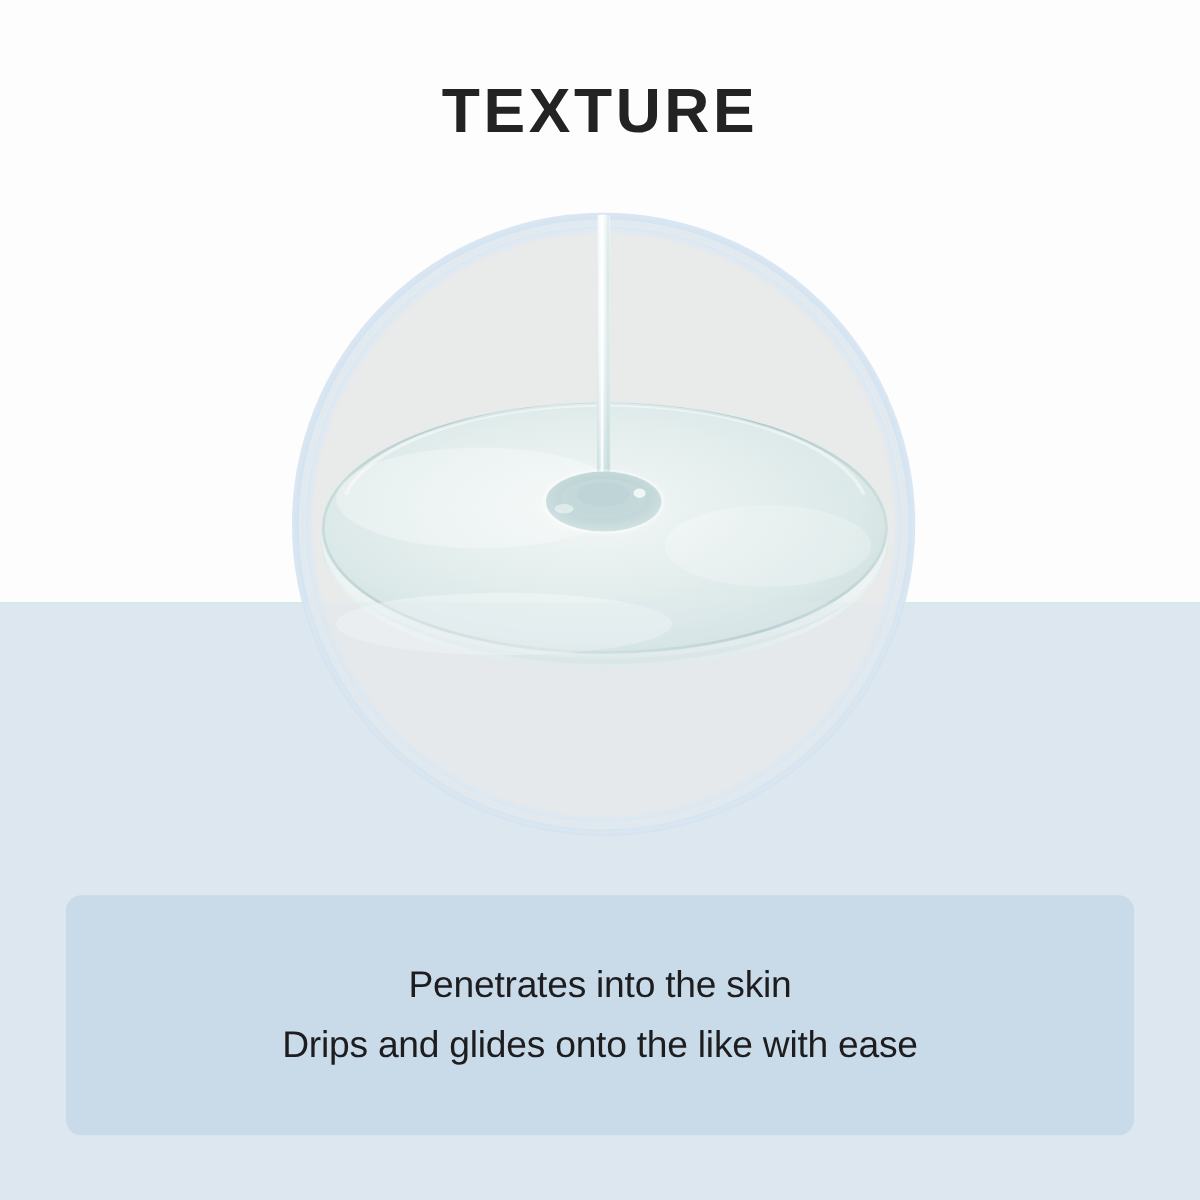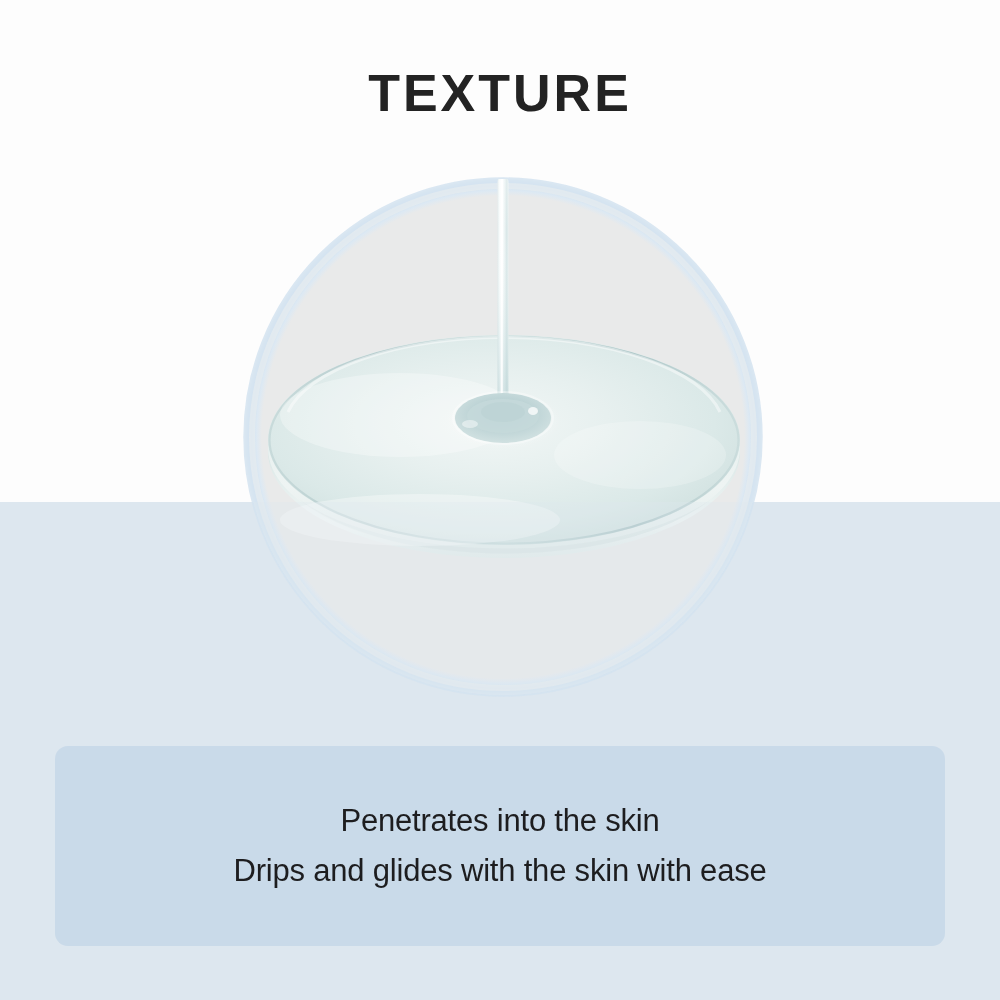--- a/index.html
+++ b/index.html
@@ -219,16 +219,16 @@
           <ellipse cx="503" cy="418" rx="50" ry="26" fill="none" stroke="#ffffff" stroke-width="2" opacity="0.35"></ellipse>
         </g>
 
         <rect x="0" y="502" width="1000" height="260" fill="#dde7ef" opacity="0.30"></rect>
       </g>
     </svg>
   </div>
 
   <div class="caption-box">
     <div class="caption-line">Penetrates into the skin</div>
-    <div class="caption-line">Drips and glides with the skin with ease</div>
+    <div class="caption-line">Drips and glides onto the like with ease</div>
   </div>
 
 </div>
 
 </body></html>

